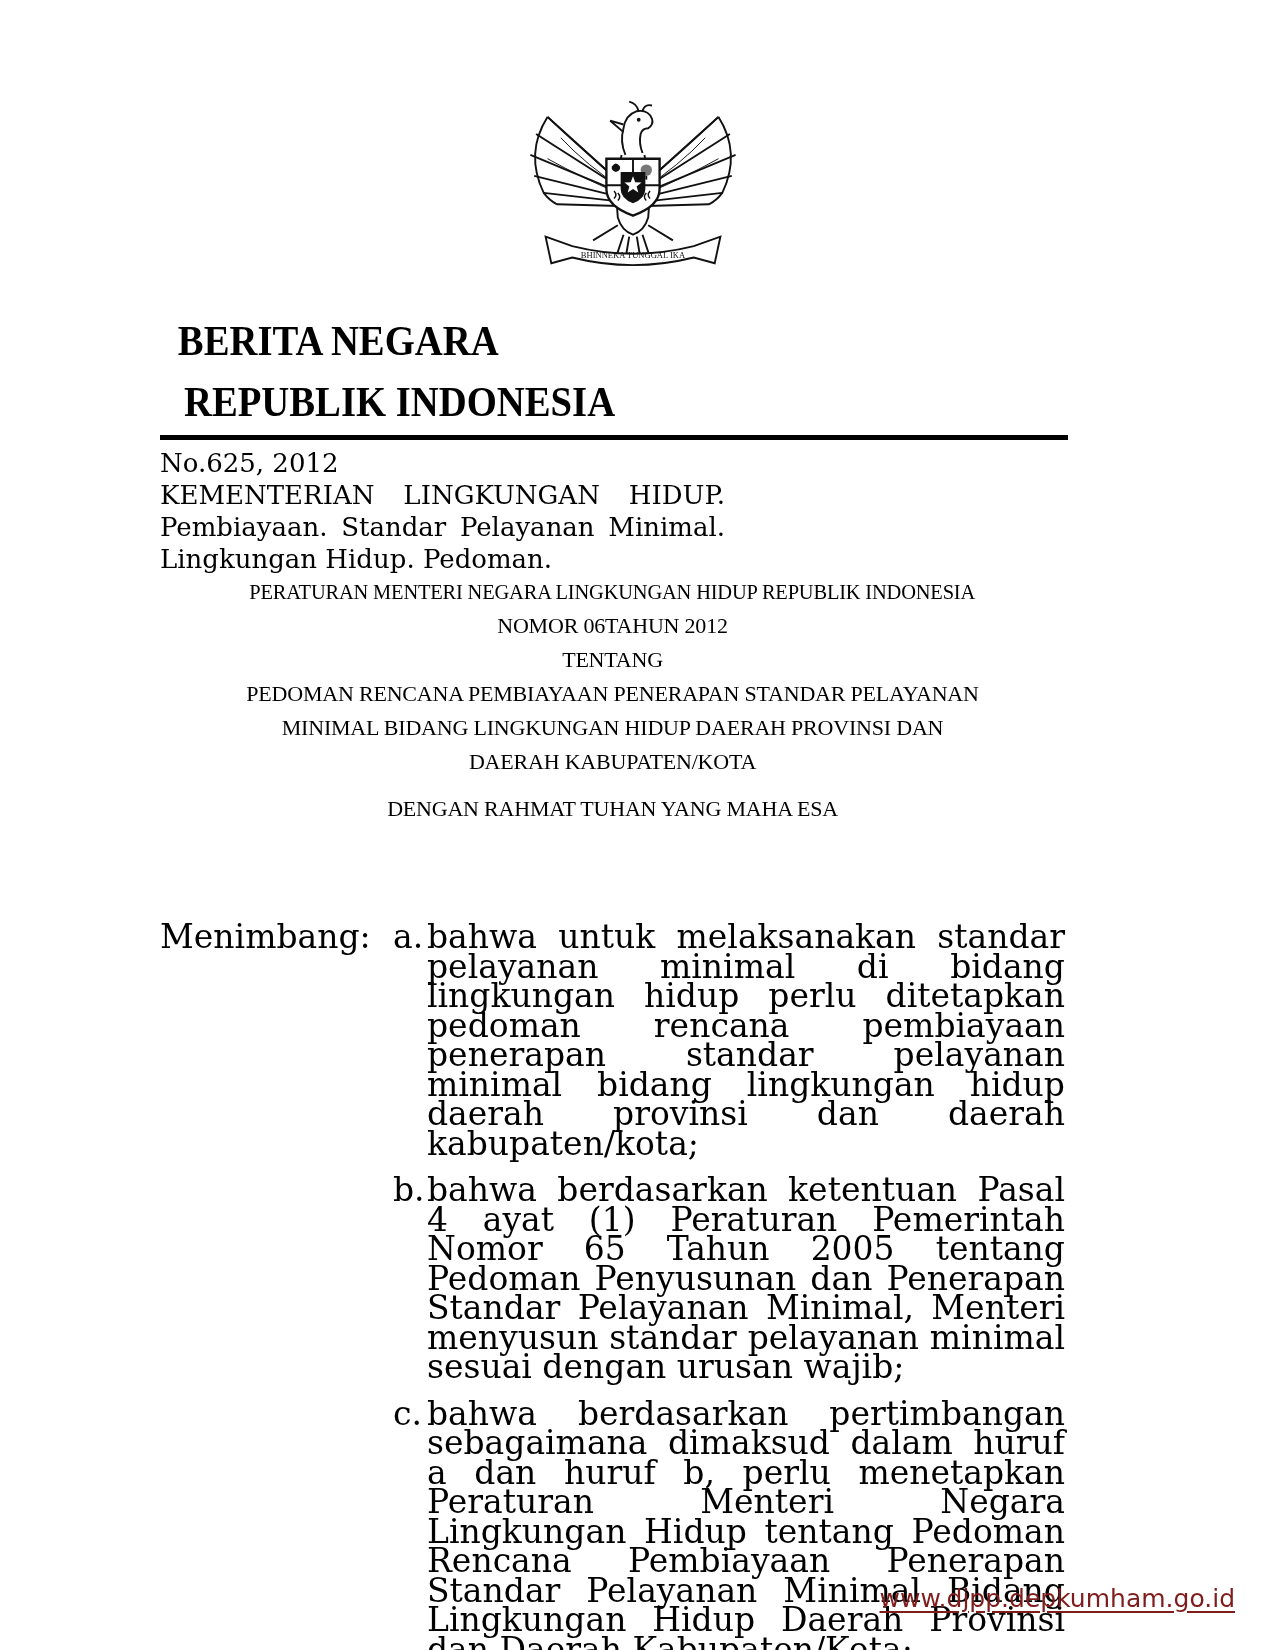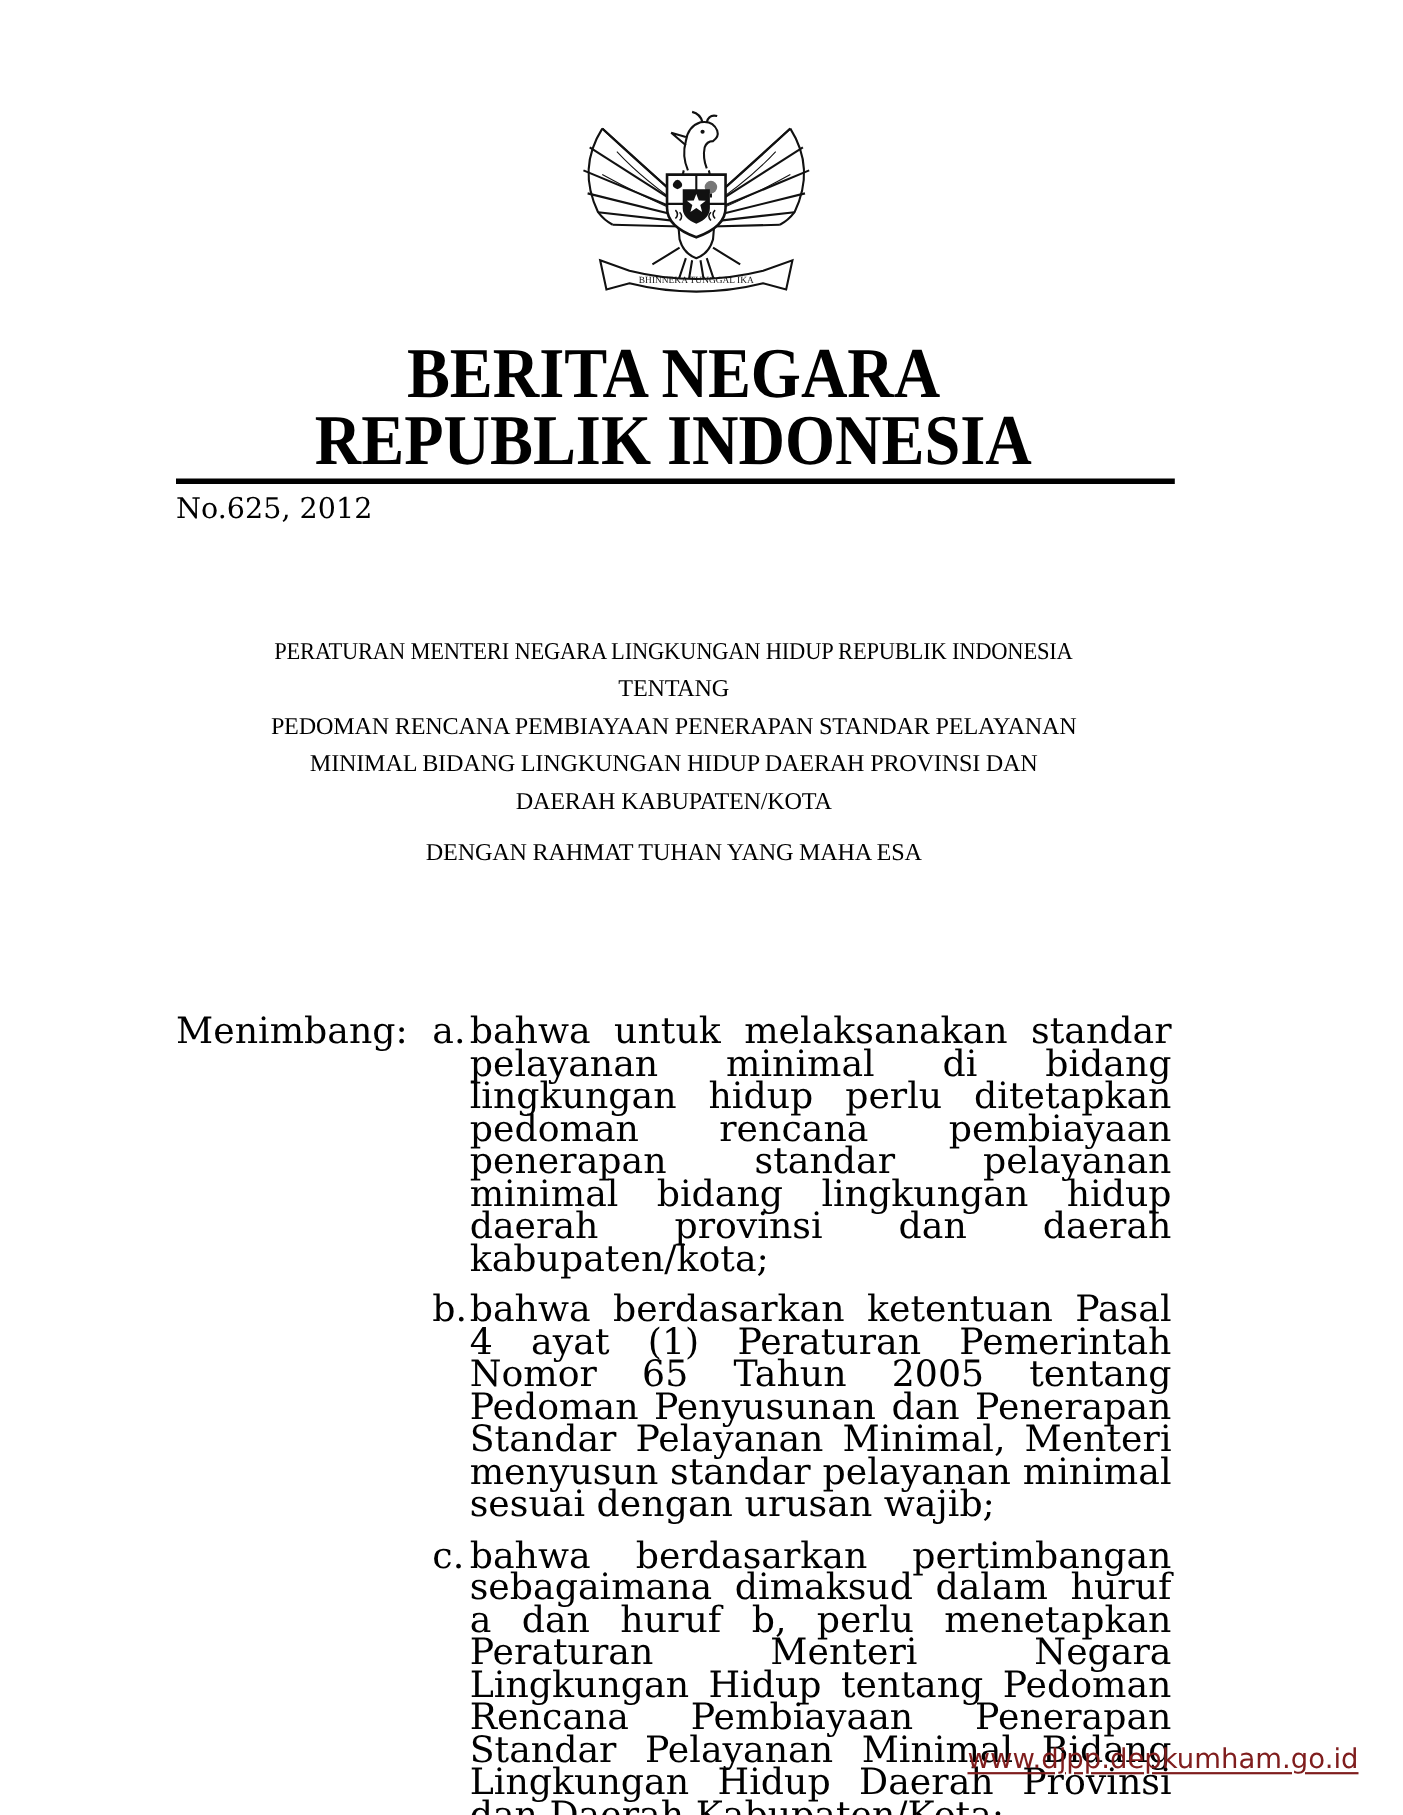--- a/index.html
+++ b/index.html
@@ -5,23 +5,23 @@
   html,body{margin:0;padding:0;background:#ffffff;}
   .page{position:relative;width:1275px;height:1650px;background:#fff;color:#000;
         font-family:"DejaVu Serif",serif;overflow:hidden;}
 
   
   .emblem-wrap{position:absolute;top:96px;left:160px;width:905px;
                display:flex;justify-content:center;}
   .emblem-wrap svg{transform:translateX(20px);}
 
   
-  .masthead{position:absolute;top:310px;left:160px;width:905px;text-align:center;
+  .masthead{position:absolute;top:310px;left:160px;width:905px;
             font-family:"Liberation Serif",serif;font-weight:bold;
-            font-size:65px;line-height:61px;}
+            font-size:43px;line-height:61px;}
   .masthead .mline{display:inline-block;transform:scaleX(0.9);transform-origin:50% 50%;
                    white-space:nowrap;}
   .rule{position:absolute;top:435px;left:160px;width:908px;height:5px;background:#000;}
 
   
   .header-row{position:absolute;top:447px;left:160px;width:905px;display:flex;
               font-size:26px;line-height:32px;flex-direction:column;}
   .header-num{width:340px;}
   .header-subject{width:565px;text-align:justify;}
 
@@ -110,24 +110,26 @@
 
   <div class="masthead">
     <div><span class="mline">BERITA NEGARA</span></div>
     <div><span class="mline">REPUBLIK INDONESIA</span></div>
   </div>
 
   <div class="rule"></div>
 
   <div class="header-row">
     <div class="header-num">No.625, 2012</div>
+    <div class="header-subject">KEMENTERIAN LINGKUNGAN HIDUP. Pembiayaan. Standar Pelayanan Minimal. Lingkungan Hidup. Pedoman.</div>
   </div>
 
   <div class="reg-title">
     <div class="rline"><span class="condensed">PERATURAN MENTERI NEGARA LINGKUNGAN HIDUP REPUBLIK INDONESIA</span></div>
+    <div class="rline">NOMOR 06TAHUN 2012</div>
     <div class="rline">TENTANG</div>
     <div class="rline">PEDOMAN RENCANA PEMBIAYAAN PENERAPAN STANDAR PELAYANAN</div>
     <div class="rline">MINIMAL BIDANG LINGKUNGAN HIDUP DAERAH PROVINSI DAN</div>
     <div class="rline">DAERAH KABUPATEN/KOTA</div>
     <div class="rline invocation">DENGAN RAHMAT TUHAN YANG MAHA ESA</div>
   </div>
 
   <div class="considerations">
     <div class="cons-label">
       <span>Menimbang</span>

